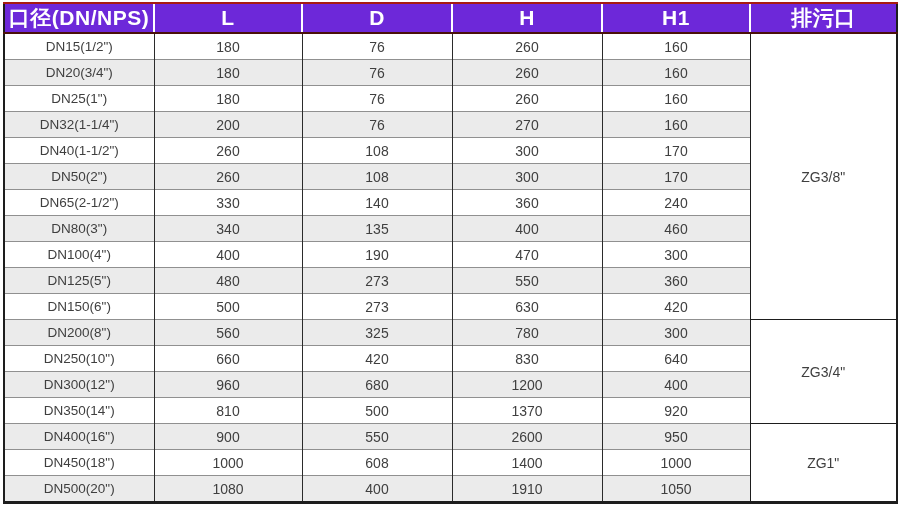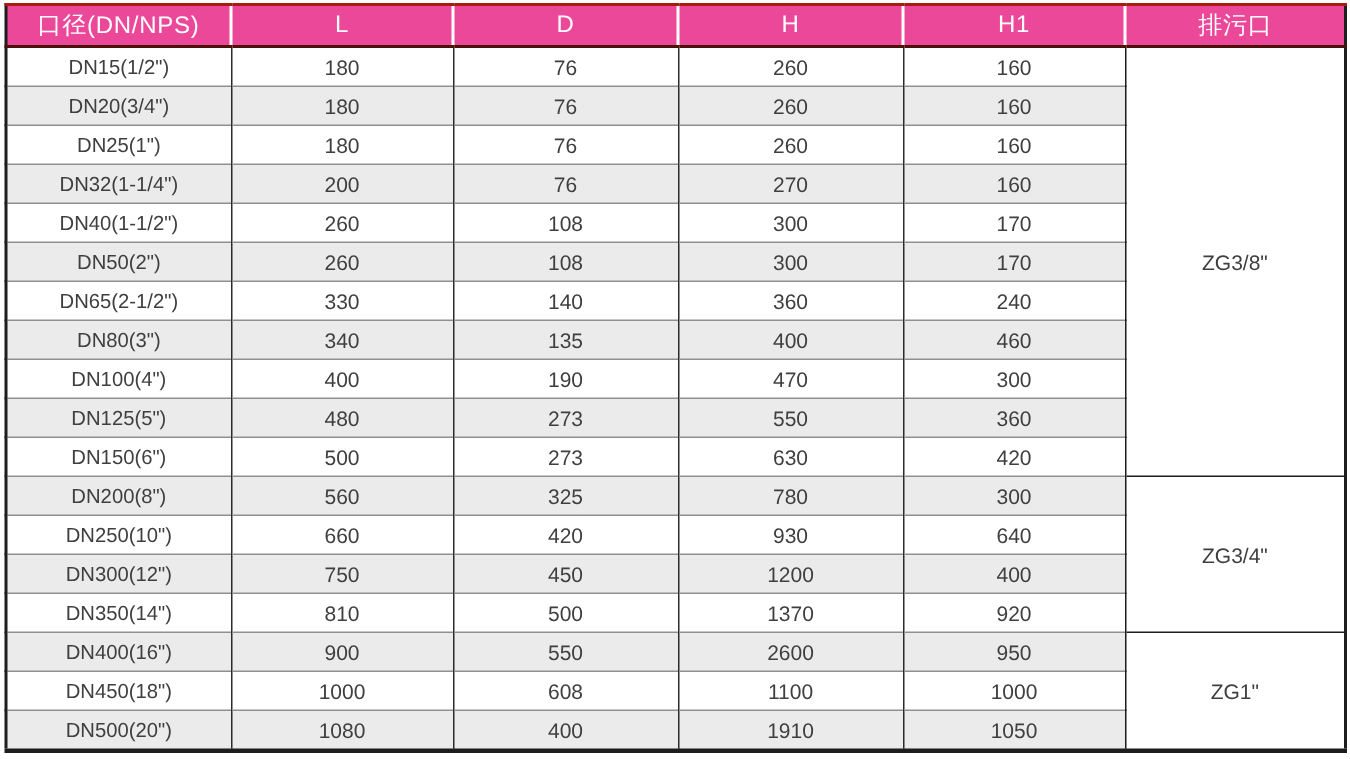--- a/index.html
+++ b/index.html
@@ -17,24 +17,24 @@
     top: 2px;
   }
   table.spec {
     border-collapse: collapse;
     table-layout: fixed;
     width: 893px;
     border: 2px solid #1d1d1d;
     border-bottom-width: 3px;
   }
   table.spec thead th {
-    background: #ec4899;
+    background: #6d28d9;
     color: #ffffff;
-    font-weight: normal;
-    font-size: 16px;
+    font-weight: bold;
+    font-size: 21px;
     height: 26px;
     padding: 0;
     text-align: center;
     border-left: 2px solid #ffffff;
     border-top: 2px solid #a81b11;
     border-bottom: 2px solid #4a100a;
     letter-spacing: 0.5px;
   }
   table.spec thead th:first-child {
     border-left: 2px solid #1d1d1d;
@@ -174,27 +174,27 @@
           <td>560</td>
           <td>325</td>
           <td>780</td>
           <td>300</td>
           <td class="drain group-break" rowspan="4">ZG3/4"</td>
         </tr>
         <tr>
           <td>DN250(10")</td>
           <td>660</td>
           <td>420</td>
-          <td>930</td>
+          <td>830</td>
           <td>640</td>
         </tr>
         <tr class="alt">
           <td>DN300(12")</td>
-          <td>750</td>
-          <td>450</td>
+          <td>960</td>
+          <td>680</td>
           <td>1200</td>
           <td>400</td>
         </tr>
         <tr>
           <td>DN350(14")</td>
           <td>810</td>
           <td>500</td>
           <td>1370</td>
           <td>920</td>
         </tr>
@@ -203,21 +203,21 @@
           <td>900</td>
           <td>550</td>
           <td>2600</td>
           <td>950</td>
           <td class="drain group-break" rowspan="3">ZG1"</td>
         </tr>
         <tr>
           <td>DN450(18")</td>
           <td>1000</td>
           <td>608</td>
-          <td>1100</td>
+          <td>1400</td>
           <td>1000</td>
         </tr>
         <tr class="alt">
           <td>DN500(20")</td>
           <td>1080</td>
           <td>400</td>
           <td>1910</td>
           <td>1050</td>
         </tr>
       </tbody>

